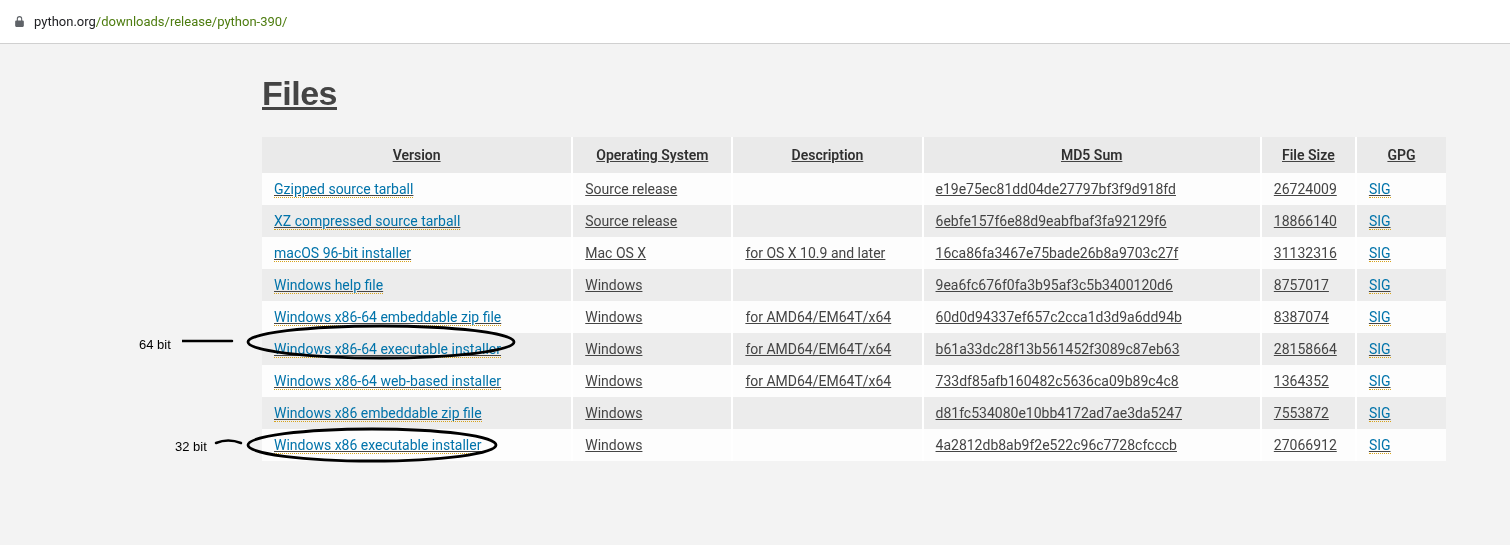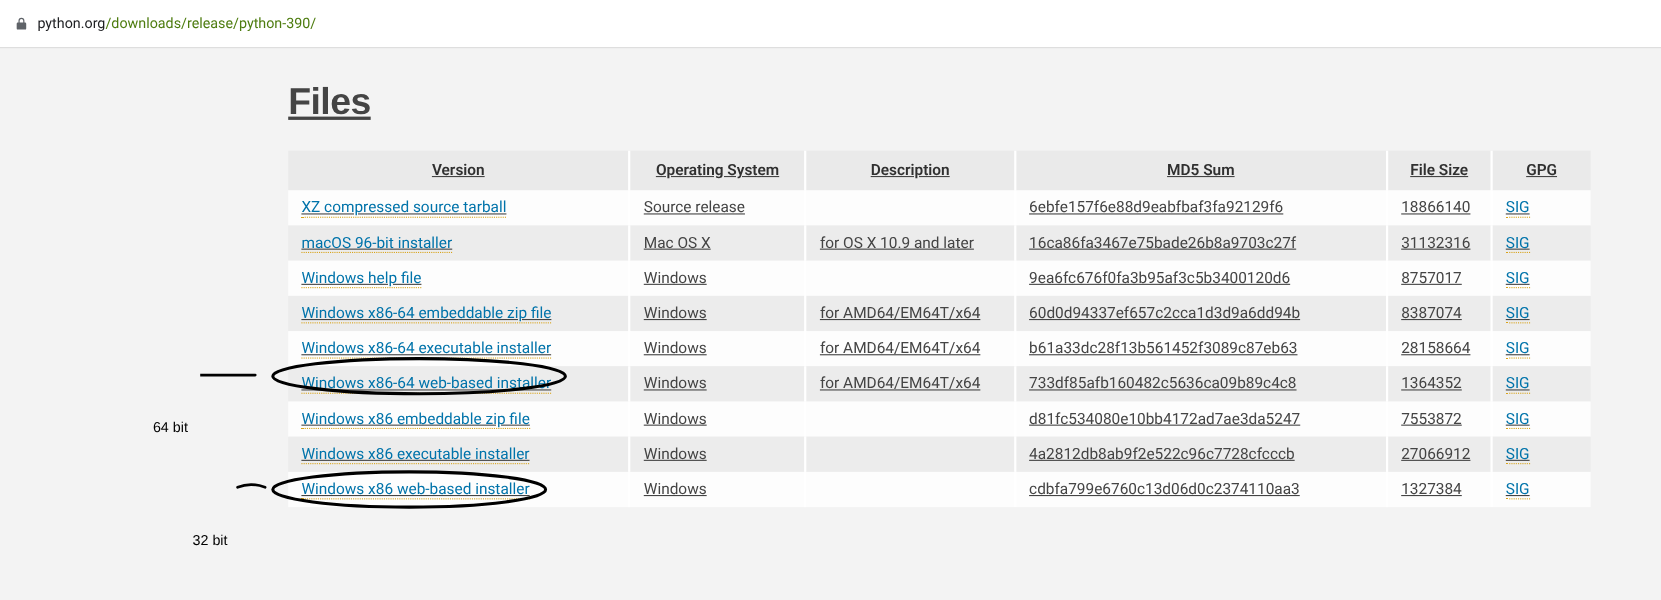--- a/index.html
+++ b/index.html
@@ -84,21 +84,20 @@
   col.c-gpg     { width: 90px; }
 
   
   .annot { position: absolute; pointer-events: none; }
   .annot-label {
     position: absolute;
     font-family: Arial, sans-serif;
     font-size: 13px;
     color: #000;
     white-space: nowrap;
-    margin-top: 44px;
   }
 </style>
 </head>
 <body>
 
 <div class="url-bar">
   <span class="lock">
     <svg viewBox="0 0 24 24" width="13" height="13" fill="#5f6368">
         <path d="M12 2a5 5 0 0 0-5 5v3H6a2 2 0 0 0-2 2v8a2 2 0 0 0 2 2h12a2 2 0 0 0 2-2v-8a2 2 0 0 0-2-2h-1V7a5 5 0 0 0-5-5zm-3 5a3 3 0 1 1 6 0v3H9V7z"></path>
       </svg>
@@ -125,20 +124,28 @@
           <th>Version</th>
           <th>Operating System</th>
           <th>Description</th>
           <th>MD5 Sum</th>
           <th>File Size</th>
           <th>GPG</th>
         </tr>
       </thead>
       <tbody id="files-body">
           <tr>
+            <td class="cell-gap"><a class="link">Gzipped source tarball</a></td>
+            <td class="cell-gap">Source release</td>
+            <td class="cell-gap"></td>
+            <td class="cell-gap">e19e75ec81dd04de27797bf3f9d918fd</td>
+            <td class="cell-gap">26724009</td>
+            <td><a class="link">SIG</a></td>
+          </tr>
+          <tr>
             <td class="cell-gap"><a class="link">XZ compressed source tarball</a></td>
             <td class="cell-gap">Source release</td>
             <td class="cell-gap"></td>
             <td class="cell-gap">6ebfe157f6e88d9eabfbaf3fa92129f6</td>
             <td class="cell-gap">18866140</td>
             <td><a class="link">SIG</a></td>
           </tr>
           <tr>
             <td class="cell-gap"><a class="link">macOS 96-bit installer</a></td>
             <td class="cell-gap">Mac OS X</td>
@@ -188,28 +195,20 @@
             <td><a class="link">SIG</a></td>
           </tr>
           <tr>
             <td class="cell-gap"><a class="link">Windows x86 executable installer</a></td>
             <td class="cell-gap">Windows</td>
             <td class="cell-gap"></td>
             <td class="cell-gap">4a2812db8ab9f2e522c96c7728cfcccb</td>
             <td class="cell-gap">27066912</td>
             <td><a class="link">SIG</a></td>
           </tr>
-          <tr>
-            <td class="cell-gap"><a class="link">Windows x86 web-based installer</a></td>
-            <td class="cell-gap">Windows</td>
-            <td class="cell-gap"></td>
-            <td class="cell-gap">cdbfa799e6760c13d06d0c2374110aa3</td>
-            <td class="cell-gap">1327384</td>
-            <td><a class="link">SIG</a></td>
-          </tr>
         </tbody>
     </table>
   </div>
 </div>
 
 <span class="annot-label" style="left:139px; top:337px;">64 bit</span>
 <svg class="annot" style="left:182px; top:336px;" width="58" height="10">
   <line x1="0" y1="5" x2="50" y2="5" stroke="#000" stroke-width="2.5" stroke-linecap="round"></line>
 </svg>
 <svg class="annot" style="left:241px; top:322px;" width="280" height="40">

